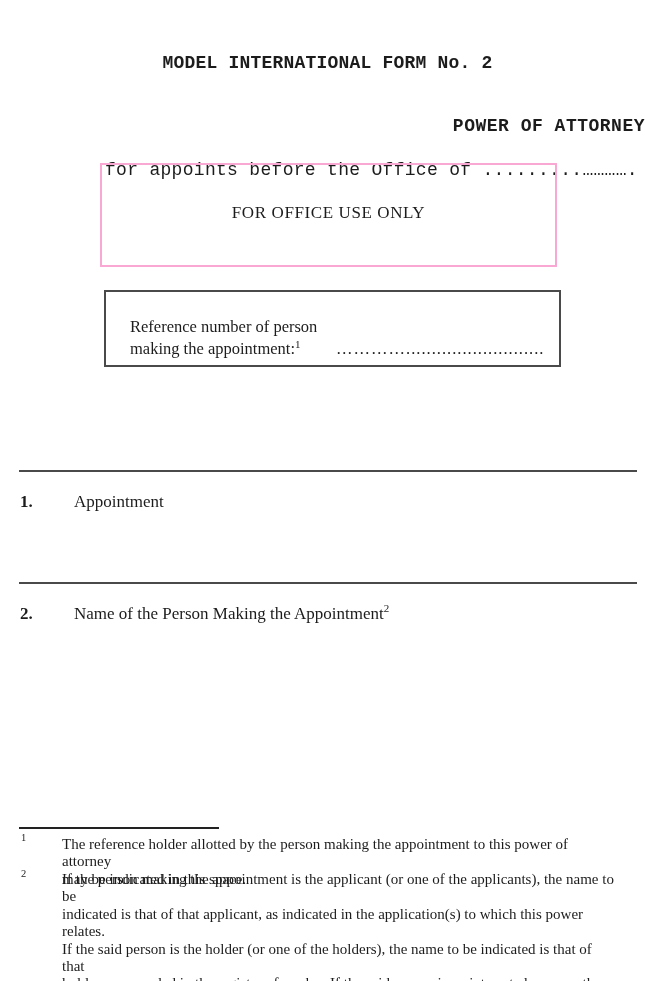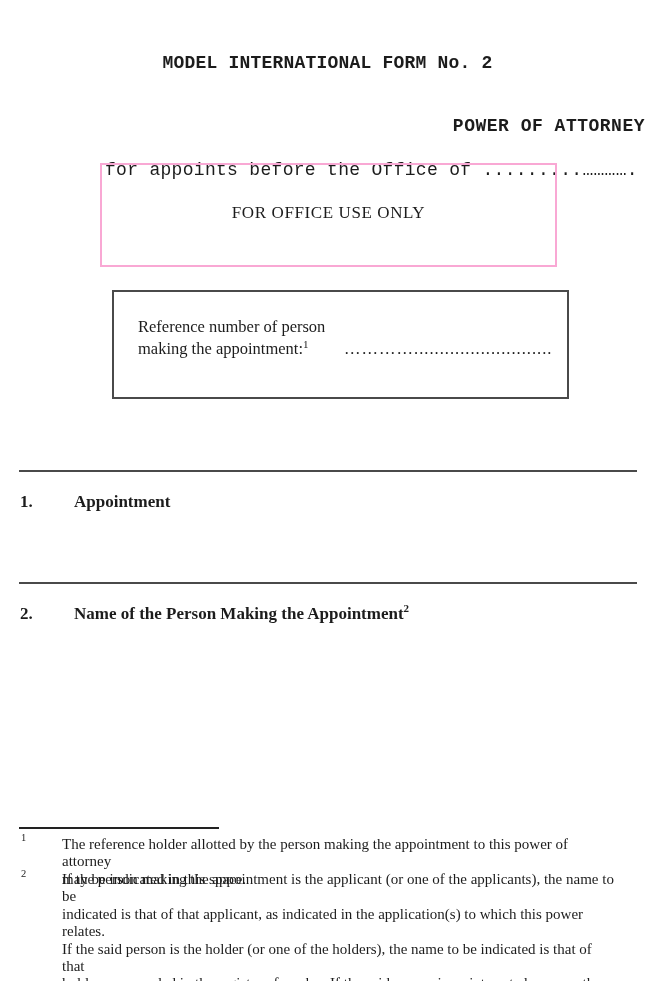--- a/index.html
+++ b/index.html
@@ -33,22 +33,22 @@
     width:457px; height:104px; box-sizing:border-box;
     border:2px solid #f9a8d4;
     text-align:center;
   }
   .office-box .office-label {
     display:inline-block; margin-top:38px;
     font-size:17px; letter-spacing:0.6px;
   }
 
   .ref-box {
-    position:absolute; top:290px; left:112px;
-    width:457px; height:109px; box-sizing:border-box;
+    position:absolute; top:290px; left:104px;
+    width:457px; height:77px; box-sizing:border-box;
     border:2px solid #4a4a4a;
   }
   .ref-label {
     position:absolute; top:24px; left:24px;
     font-size:16.5px; line-height:22px;
     white-space:pre-wrap;
   }
   .ref-label-wrap sup, .sec-heading sup {
     font-size:11px; vertical-align:super; line-height:0;
   }
@@ -60,21 +60,21 @@
   .rule { position:absolute; left:19px; width:618px; height:2px; background:#4a4a4a; }
   .rule-1 { top:470px; }
   .rule-2 { top:582px; }
 
   .sec-number {
     position:absolute; left:20px;
     font-weight:bold; font-size:17px;
   }
   .sec-heading {
     position:absolute; left:74px;
-    font-weight:bold; font-size:17px;
+    font-weight:normal; font-size:17px;
   }
   .sec1-row { top:492px; }
   .sec2-row { top:604px; }
   .sec-body {
     position:absolute; left:72px; top:526px; width:545px;
     font-size:16.5px; line-height:20.5px;
     white-space:pre-wrap;
   }
 
   .fn-sep {

